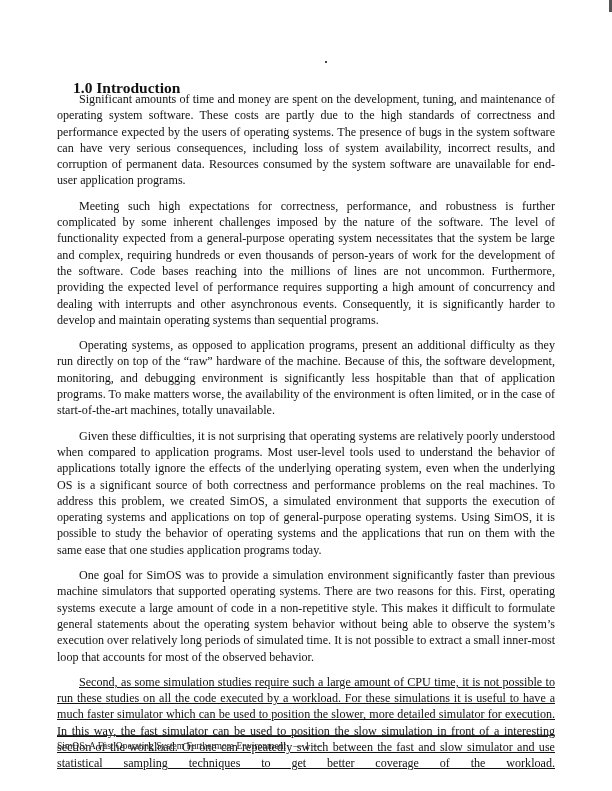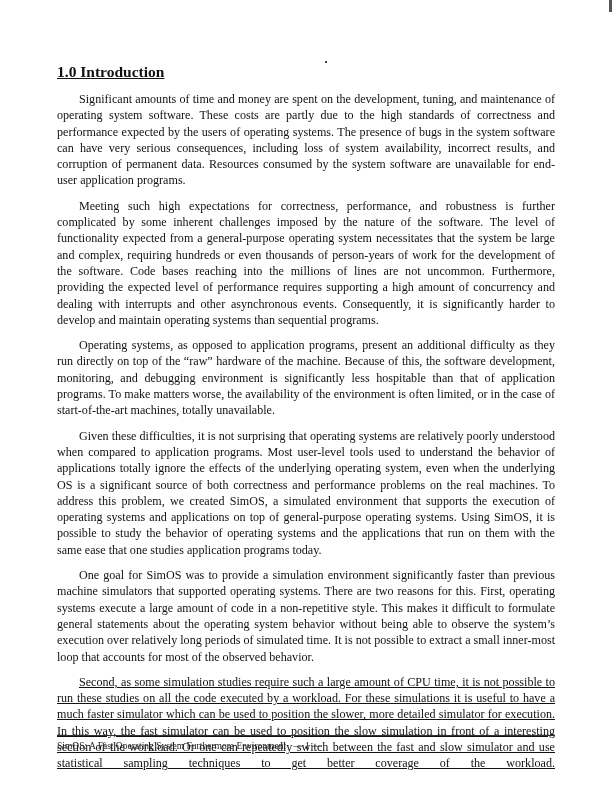--- a/index.html
+++ b/index.html
@@ -1,18 +1,18 @@
 <!DOCTYPE html>
 <html><head>
 <meta charset="utf-8">
 <style>
   html, body { margin: 0; padding: 0; background: #ffffff; }
   body { width: 612px; height: 791px; position: relative; overflow: hidden;
          font-family: "Liberation Serif", "DejaVu Serif", serif; color: #111; }
-  .heading { position: absolute; left: 57px; top: 63px; font-size: 15.5px; font-weight: bold; margin: 0; text-decoration: underline; }
+  .heading { position: absolute; left: 57px; top: 63px; font-size: 15.5px; font-weight: bold; margin: 16px; }
   .body-text { position: absolute; left: 57px; top: 91px; width: 498px; }
   .para { margin: 0 0 9px 0; font-size: 12.1px; line-height: 16.3px; text-align: justify; text-indent: 22px; }
   .para.last { text-align-last: justify; text-decoration: underline; }
   .footer-rule { position: absolute; left: 57px; top: 735px; width: 498px; height: 0; border-top: 1px solid #333; }
   .footer { position: absolute; left: 57px; top: 741px; font-size: 9.5px; color: #222; white-space: pre; }
   .dot { position: absolute; width: 2px; height: 2px; background: #444; left: 325px; top: 61px; }
   .edge-mark { position: absolute; right: 0; top: 0; width: 3px; height: 12px; background: #555; }
 </style>
 </head>
 <body>

